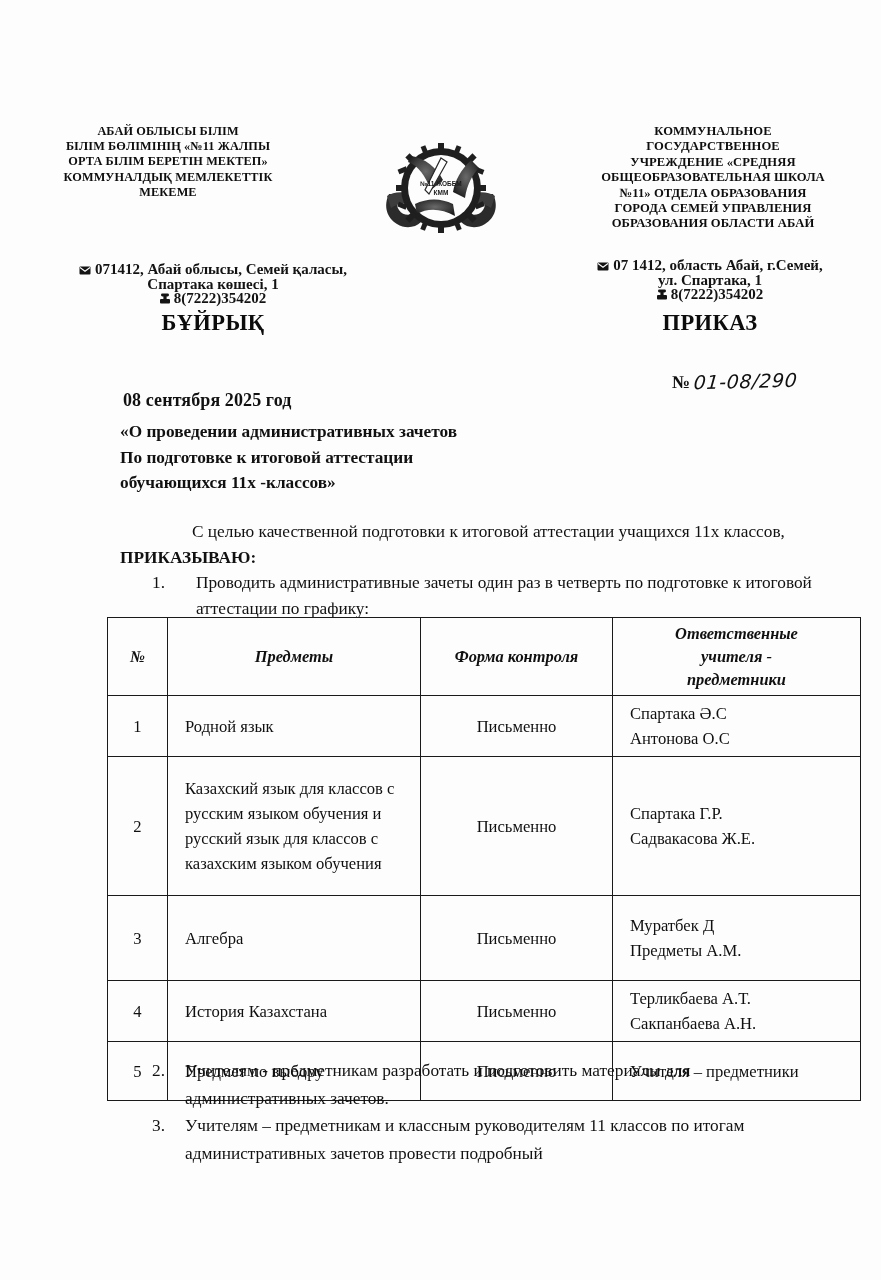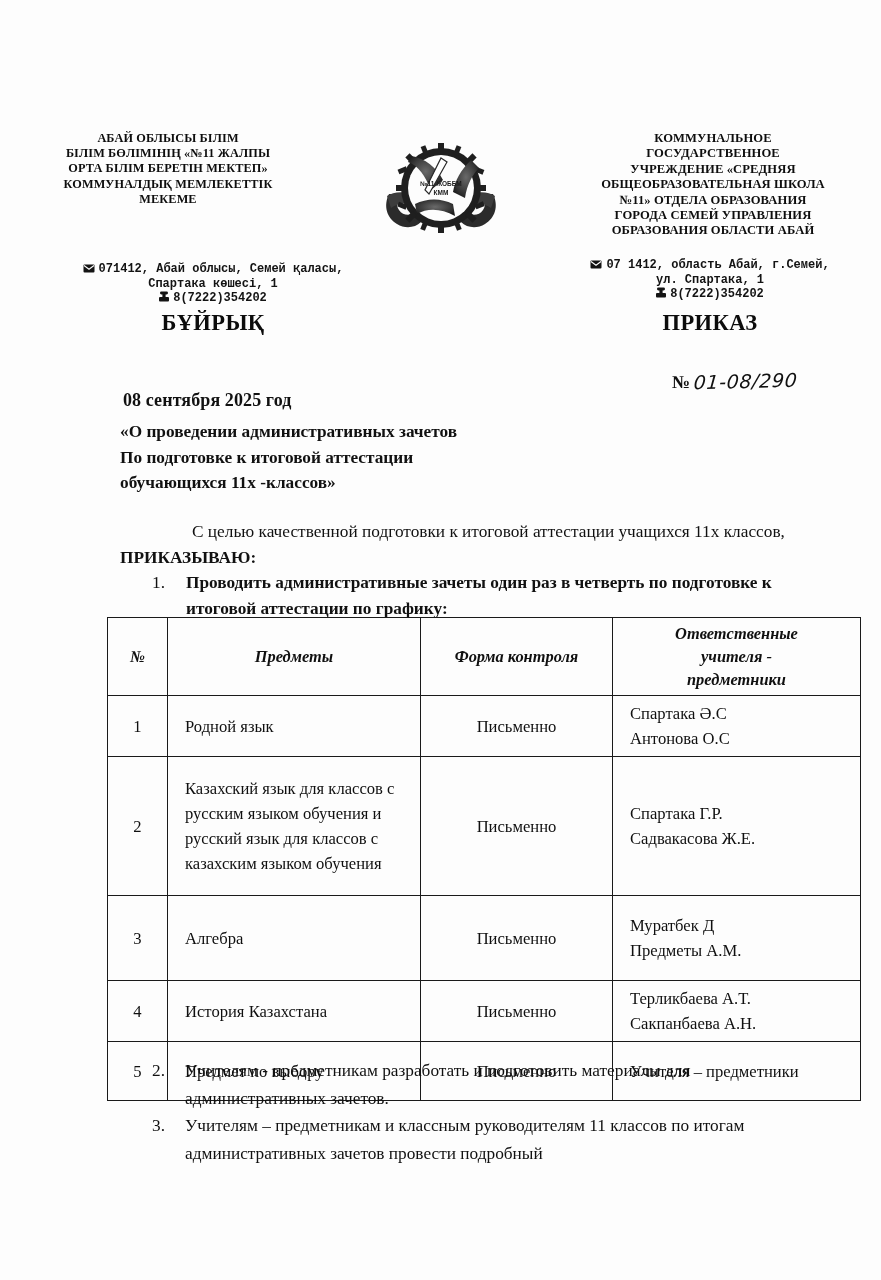--- a/index.html
+++ b/index.html
@@ -30,21 +30,20 @@
     left: 0;
     width: 881px;
     display: flex;
     align-items: flex-start;
     justify-content: space-between;
     padding: 0 18px;
     box-sizing: border-box;
   }
   .org-block {
     width: 300px;
-    margin-top: 7px;
   }
   .org-block.left { text-align: center; }
   .org-block.right { text-align: center; }
 
   .org-title {
     font-family: "Liberation Serif", serif;
     font-weight: bold;
     font-size: 12.3px;
     line-height: 15.2px;
     letter-spacing: 0.1px;
@@ -61,24 +60,24 @@
   }
   .emblem {
     width: 120px;
     height: 112px;
     position: relative;
   }
 
   
   .contacts {
     position: absolute;
-    font-size: 12px;
+    font-size: 15px;
     line-height: 14.2px;
     color: #131313;
-    font-family: Liberation Mono, monospace;
+    font-family: Liberation Serif, serif;
     font-weight: bold;
   }
   .contacts.left { top: 262px; left: 48px; width: 330px; text-align: center; }
   .contacts.right { top: 258px; left: 560px; width: 300px; text-align: center; }
   .contact-line { white-space: nowrap; }
   .ico {
     display: inline-block;
     vertical-align: -1px;
     margin-right: 4px;
   }
@@ -155,22 +154,21 @@
     font-size: 17.3px;
     line-height: 26px;
   }
   .clause-1 .num {
     position: absolute;
     left: 0;
     top: 0;
   }
   .clause-1 .body {
     display: block;
-    margin-left: 34px;
-    font-weight: bold;
+    margin-left: 44px;
   }
 
   
   table.schedule {
     position: absolute;
     top: 617px;
     left: 107px;
     width: 753px;
     border-collapse: collapse;
     table-layout: fixed;

